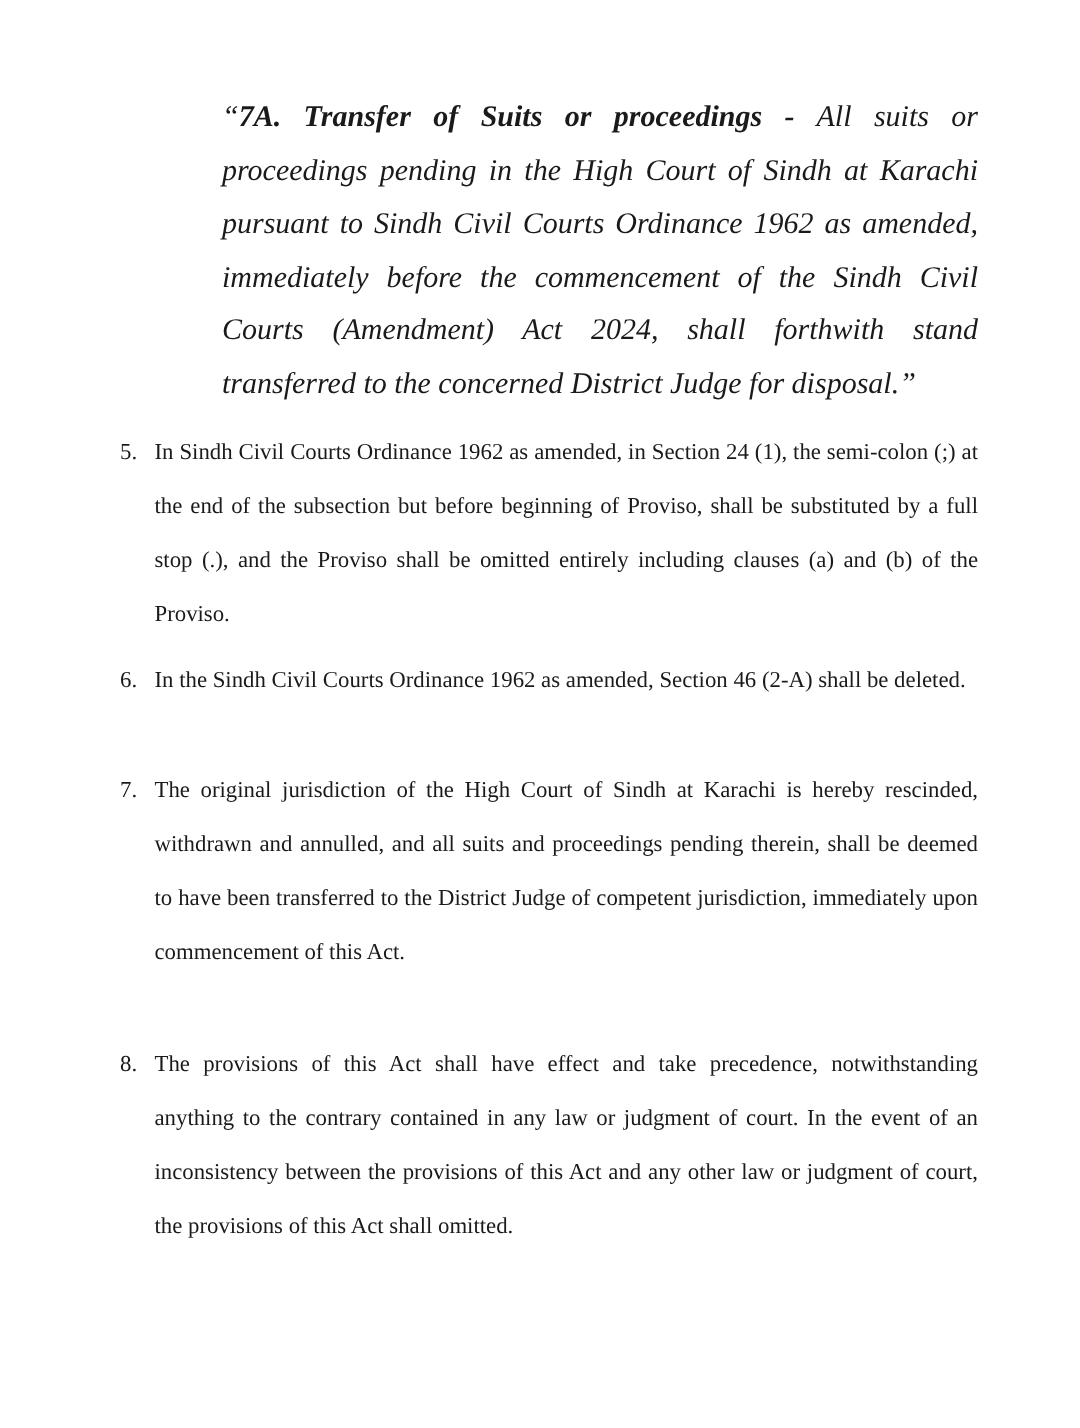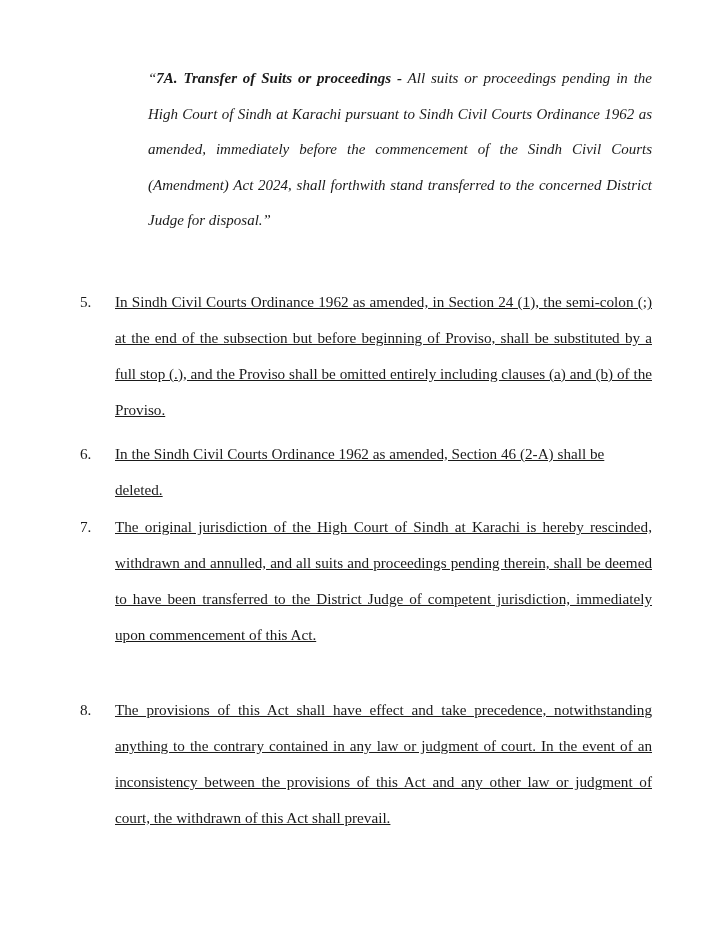--- a/index.html
+++ b/index.html
@@ -18,44 +18,43 @@
     }
     .quote-block {
       position: absolute;
       left: 148px;
       top: 61px;
       width: 504px;
       line-height: 35.5px;
       font-style: italic;
       text-align: justify;
       text-align-last: left;
-      font-size: 15px;
+      font-size: 20px;
     }
     .quote-block .q-title {
       font-weight: bold;
     }
     .item {
       position: absolute;
       left: 80px;
       width: 572px;
       line-height: 36px;
       font-size: 15.2px;
     }
     .item .num {
       position: absolute;
       left: 0;
       top: 0;
       width: 22px;
     }
     .item .text {
-      margin-left: 35px;
+      margin-left: 23px;
       text-align: justify;
       text-align-last: left;
       display: block;
-      text-decoration: underline;
     }
     .item.single .text {
       text-align: left;
     }
   </style>
 </head>
 <body>
 
 <div class="page">
 
@@ -71,16 +70,16 @@
     <span class="text">In the Sindh Civil Courts Ordinance 1962 as amended, Section 46 (2-A) shall be deleted.</span>
   </div>
 
   <div class="item" style="top:509px;">
     <span class="num">7.</span>
     <span class="text">The original jurisdiction of the High Court of Sindh at Karachi is hereby rescinded, withdrawn and annulled, and all suits and proceedings pending therein, shall be deemed to have been transferred to the District Judge of competent jurisdiction, immediately upon commencement of this Act.</span>
   </div>
 
   <div class="item" style="top:692px;">
     <span class="num">8.</span>
-    <span class="text">The provisions of this Act shall have effect and take precedence, notwithstanding anything to the contrary contained in any law or judgment of court. In the event of an inconsistency between the provisions of this Act and any other law or judgment of court, the withdrawn of this Act shall prevail.</span>
+    <span class="text">The provisions of this Act shall have effect and take precedence, notwithstanding anything to the contrary contained in any law or judgment of court. In the event of an inconsistency between the provisions of this Act and any other law or judgment of court, the provisions of this Act shall omitted.</span>
   </div>
 
 </div>
 
 </body></html>

